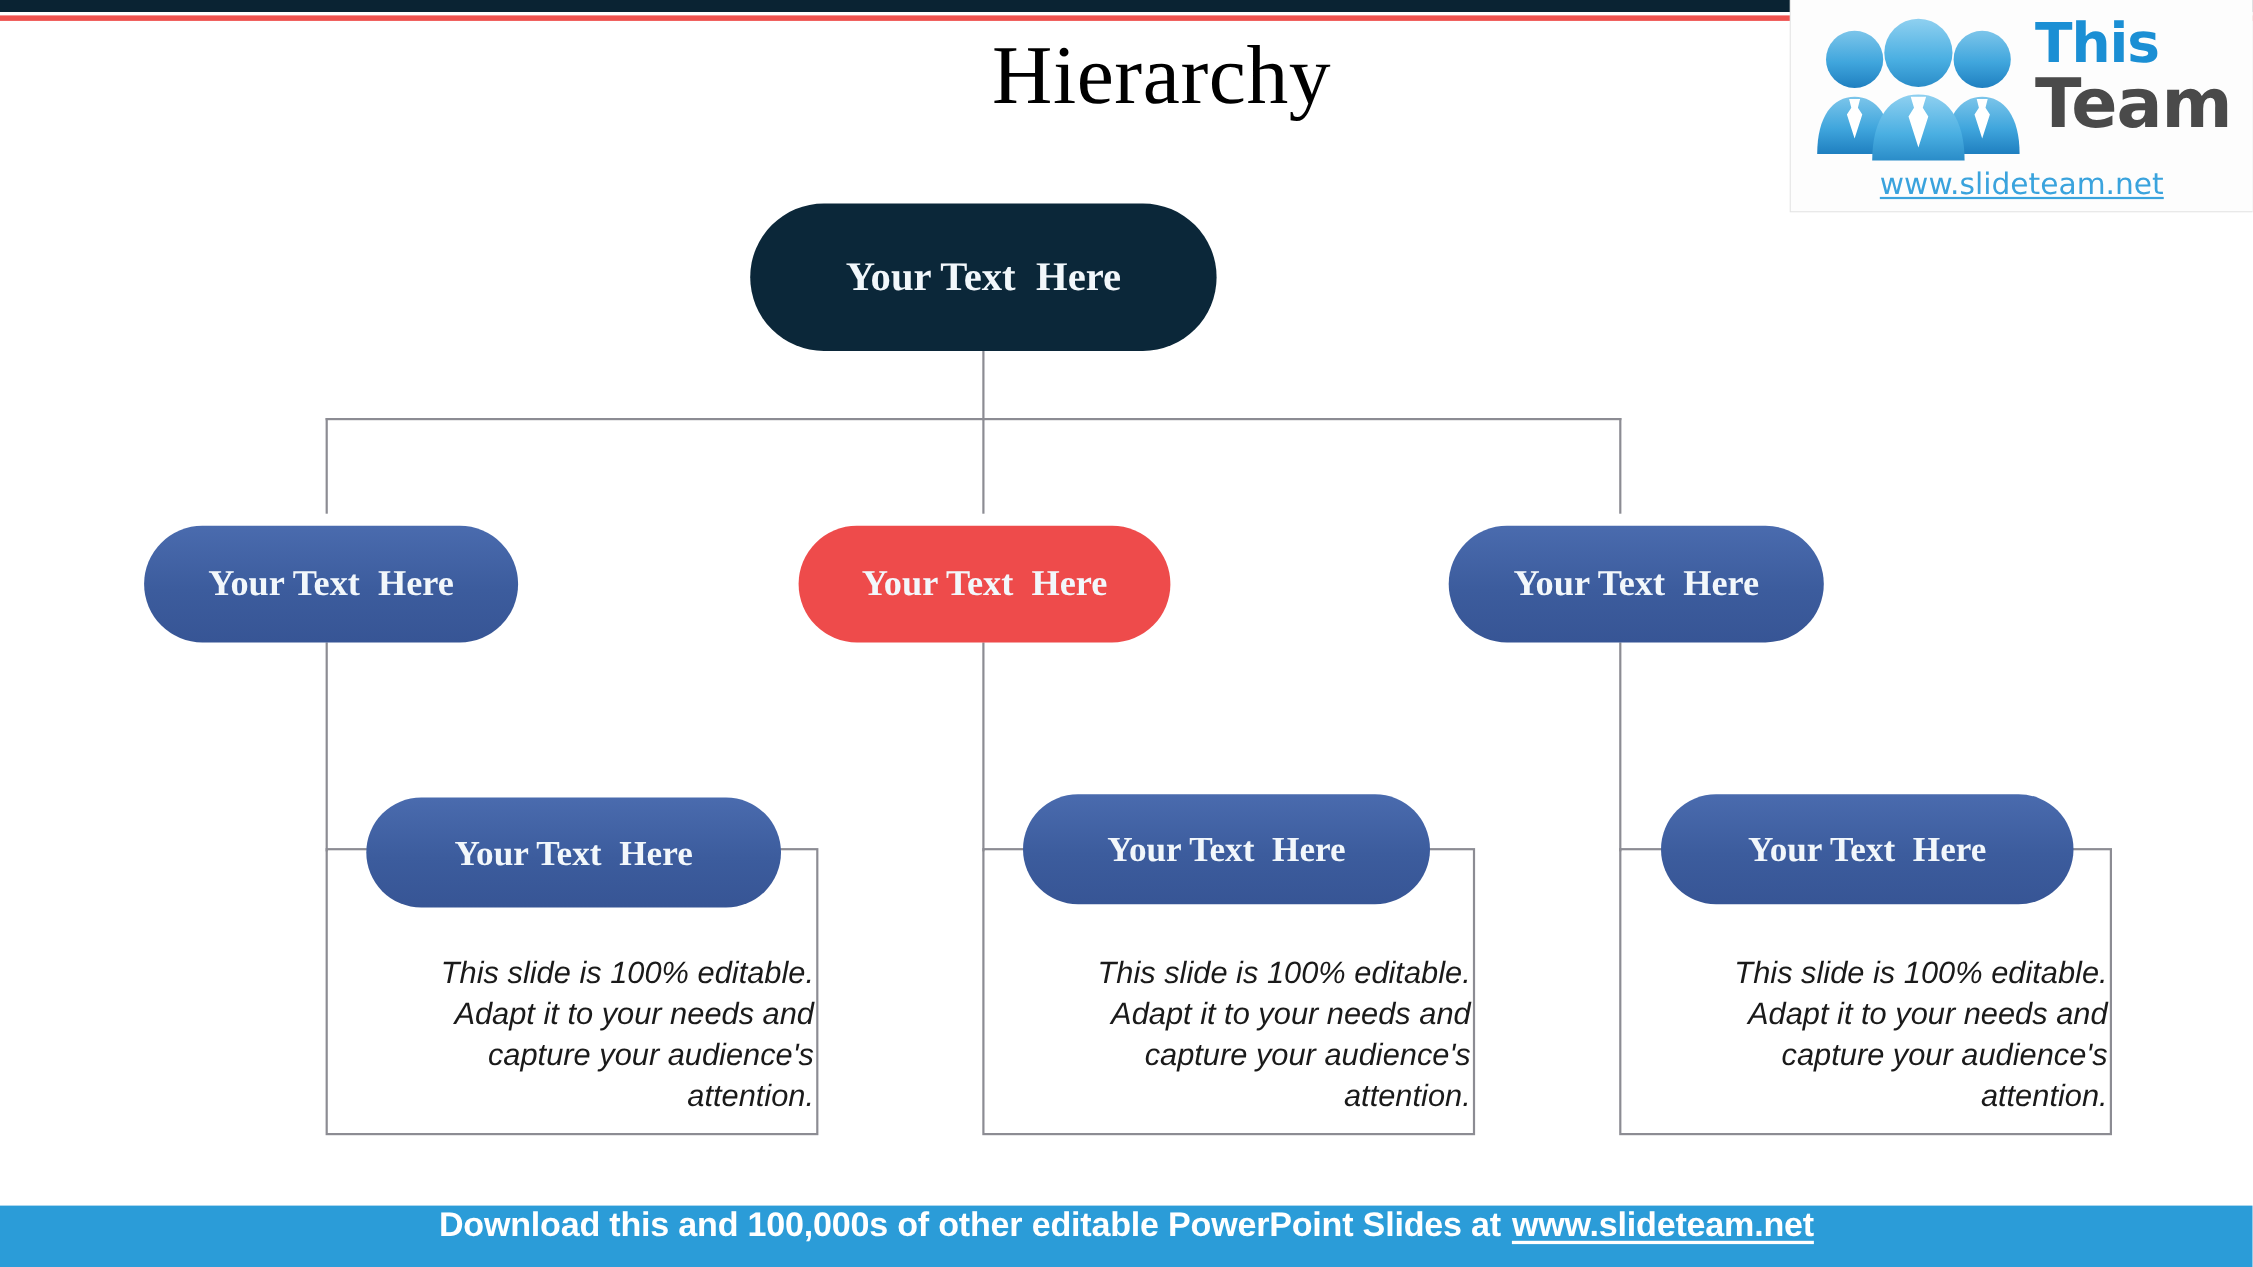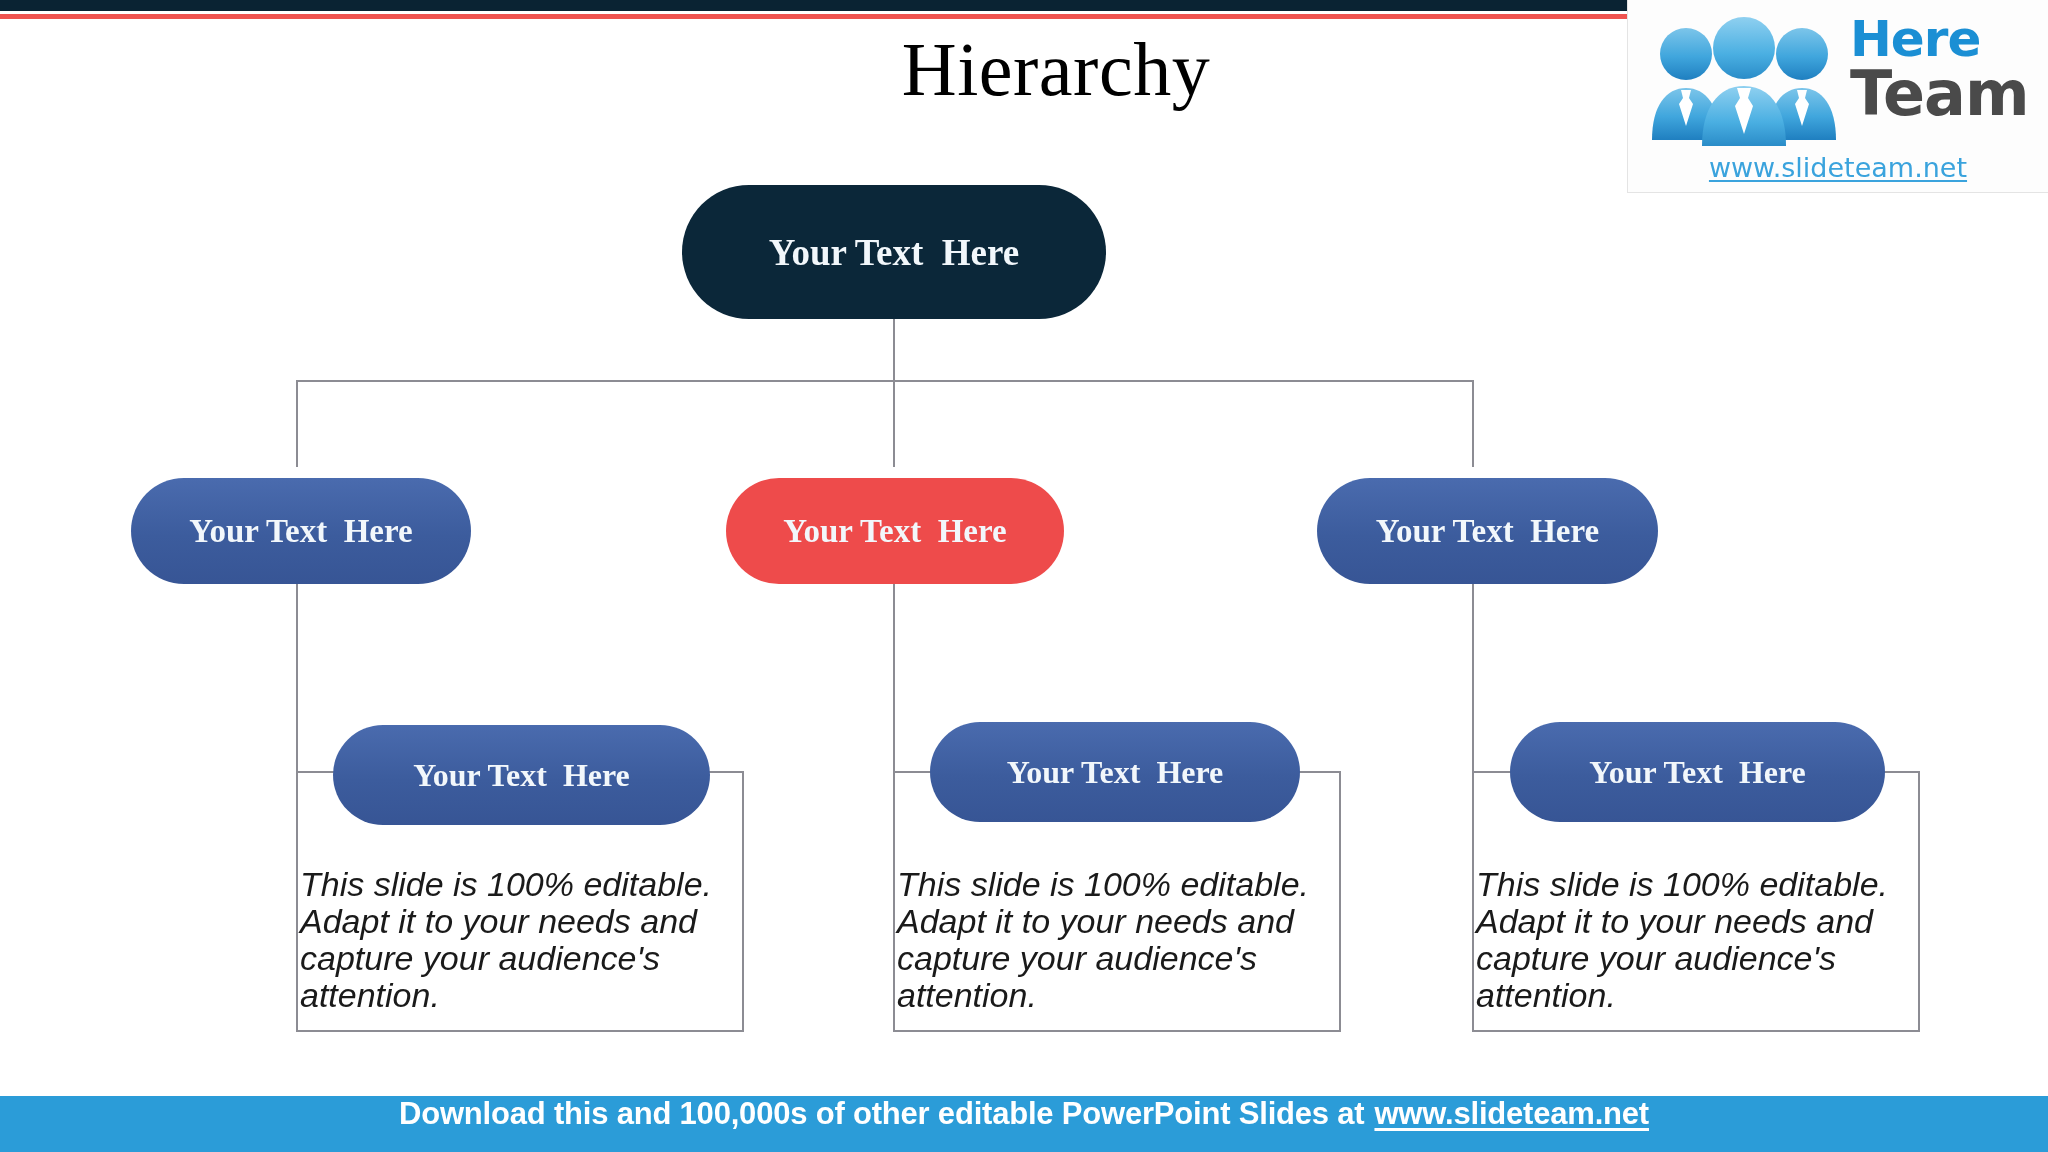--- a/index.html
+++ b/index.html
@@ -123,24 +123,24 @@
   .detail-box {
     position: absolute;
     border: 2px solid #8c8c93;
     box-sizing: border-box;
     background: transparent;
   }
   .detail-text {
     position: absolute;
     font-family: "Liberation Sans", sans-serif;
     font-style: italic;
-    font-size: 34px;
+    font-size: 28px;
     line-height: 37px;
     color: #1a1a1a;
-    text-align: left;
+    text-align: right;
     white-space: pre-line;
   }
 
   
   .pill {
     position: absolute;
     box-sizing: border-box;
     display: flex;
     align-items: center;
     justify-content: center;
@@ -224,21 +224,21 @@
 
         <circle cx="156" cy="38" r="26" fill="url(#gblue)"></circle>
         <path d="M122 124 C122 90 136 72 156 72 C176 72 190 90 190 124 Z" fill="url(#gblue)"></path>
         <path d="M151 74 h10 l-2 8 l4 6 l-7 22 l-7 -22 l4 -6 Z" fill="#ffffff"></path>
 
         <circle cx="98" cy="32" r="31" fill="url(#gblue2)"></circle>
         <path d="M56 130 C56 92 72 70 98 70 C124 70 140 92 140 130 Z" fill="url(#gblue2)"></path>
         <path d="M91 72 h14 l-3 10 l5 8 l-9 28 l-9 -28 l5 -8 Z" fill="#ffffff"></path>
       </svg>
       <div class="logo-wordmark">
-        <div class="logo-slide">Here</div>
+        <div class="logo-slide">This</div>
         <div class="logo-team">Team</div>
       </div>
       <div class="logo-url">www.slideteam.net</div>
     </div>
   </div>
 
   <div class="line-v" style="left:893px; top:318px; height:64px;"></div>
 
   <div class="line-h" style="left:296px; top:380px; width:1178px;"></div>
 

